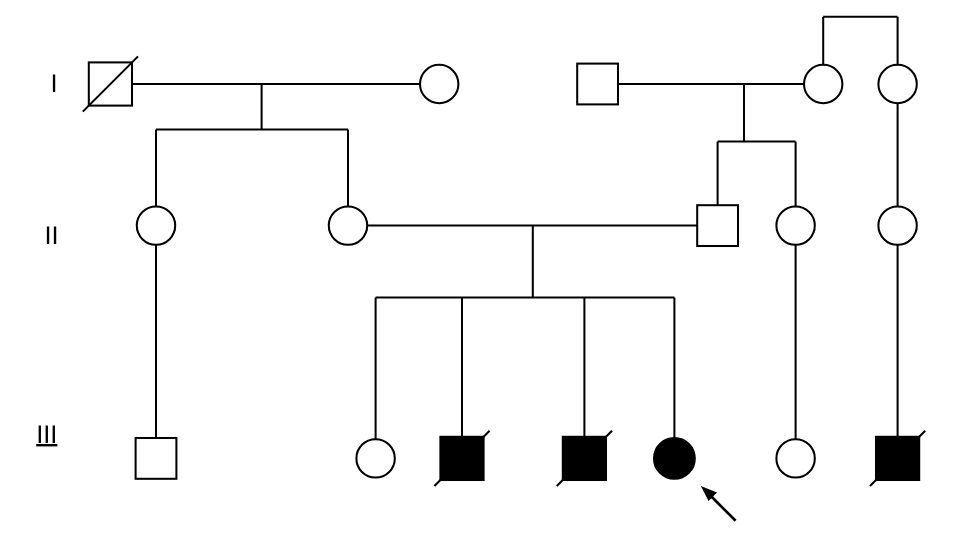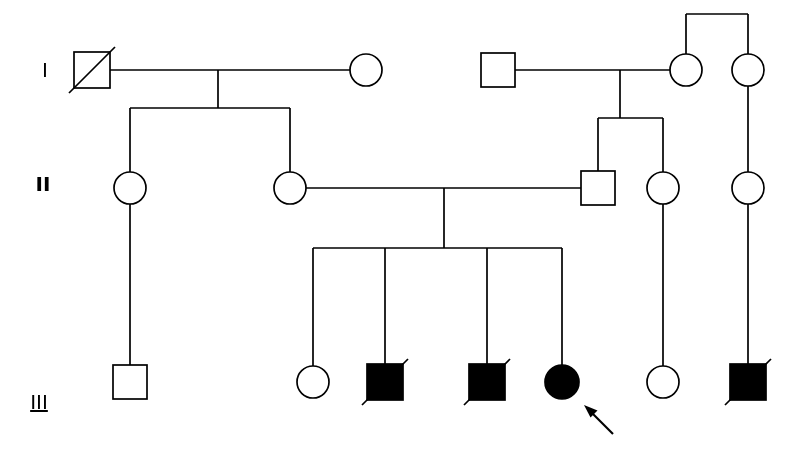--- a/index.html
+++ b/index.html
@@ -16,22 +16,22 @@
     position: absolute;
     width: 34px;
     text-align: center;
     font-size: 20px;
     line-height: 20px;
     color: #000000;
     font-family: "DejaVu Sans", sans-serif;
     user-select: none;
   }
   #gen-1 { left: 28px; top: 60px; }
-  #gen-2 { left: 26px; top: 174px; font-weight: bold; }
-  #gen-3 { left: 22px; top: 392px; text-decoration: underline; }
+  #gen-2 { left: 26px; top: 186px; }
+  #gen-3 { left: 22px; top: 352px; text-decoration: underline; }
 </style>
 </head>
 <body>
 
 <div class="stage">
   <svg width="800" height="458" viewBox="0 0 800 458" xmlns="http://www.w3.org/2000/svg">
       <line x1="110" y1="70" x2="350" y2="70" stroke="#000000" stroke-width="1.7"></line>
       <line x1="218" y1="70" x2="218" y2="108" stroke="#000000" stroke-width="1.7"></line>
       <line x1="130" y1="108" x2="290" y2="108" stroke="#000000" stroke-width="1.7"></line>
       <line x1="130" y1="108" x2="130" y2="172" stroke="#000000" stroke-width="1.7"></line>

